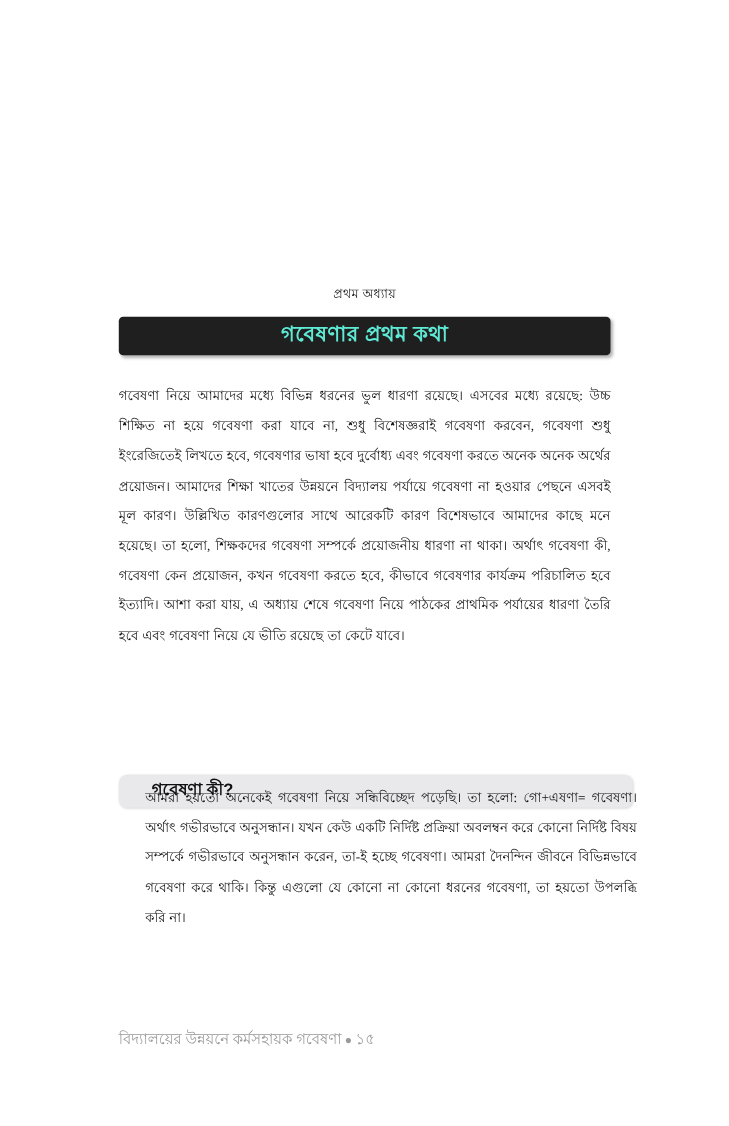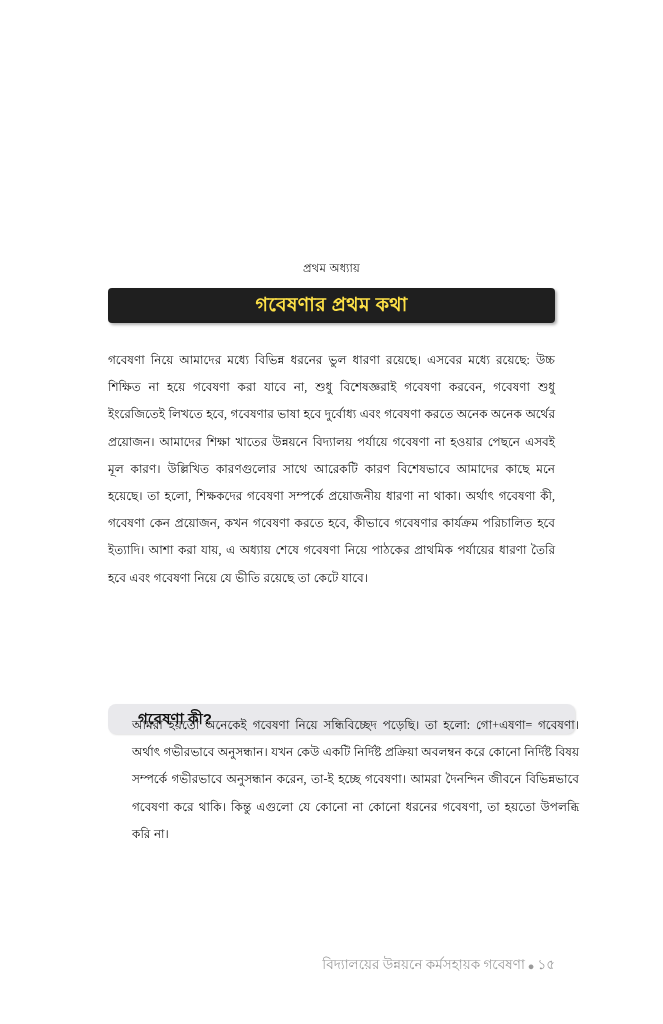--- a/index.html
+++ b/index.html
@@ -53,21 +53,21 @@
     width: 447px;
     height: 35px;
     background: #1f1f1f;
     border-radius: 4px;
     box-shadow: 2px 2px 3px rgba(0,0,0,0.30);
     display: flex;
     align-items: center;
     justify-content: center;
   }
   .title-bar-text {
-    color: #fde047;
+    color: #5eead4;
     font-family: "Liberation Sans", "DejaVu Sans", sans-serif;
     font-size: 19px;
     font-weight: 700;
     letter-spacing: 0.4px;
     line-height: 1;
     padding-bottom: 2px;
   }
 
   
   .body-text {
@@ -112,27 +112,26 @@
     line-height: 1;
     padding-bottom: 2px;
   }
 
   
   .footer {
     position: absolute;
     left: 0;
     top: 936px;
     width: 447px;
-    text-align: right;
+    text-align: left;
     font-family: "Liberation Serif", "DejaVu Serif", serif;
     font-size: 13.5px;
     line-height: 18px;
     color: #9a9a9a;
     white-space: nowrap;
-    margin-top: 20px;
   }
   .footer-sep {
     display: inline-block;
     margin: 0 3px;
     font-size: 11px;
     vertical-align: middle;
   }
   .footer-page-number {
     display: inline-block;
   }

